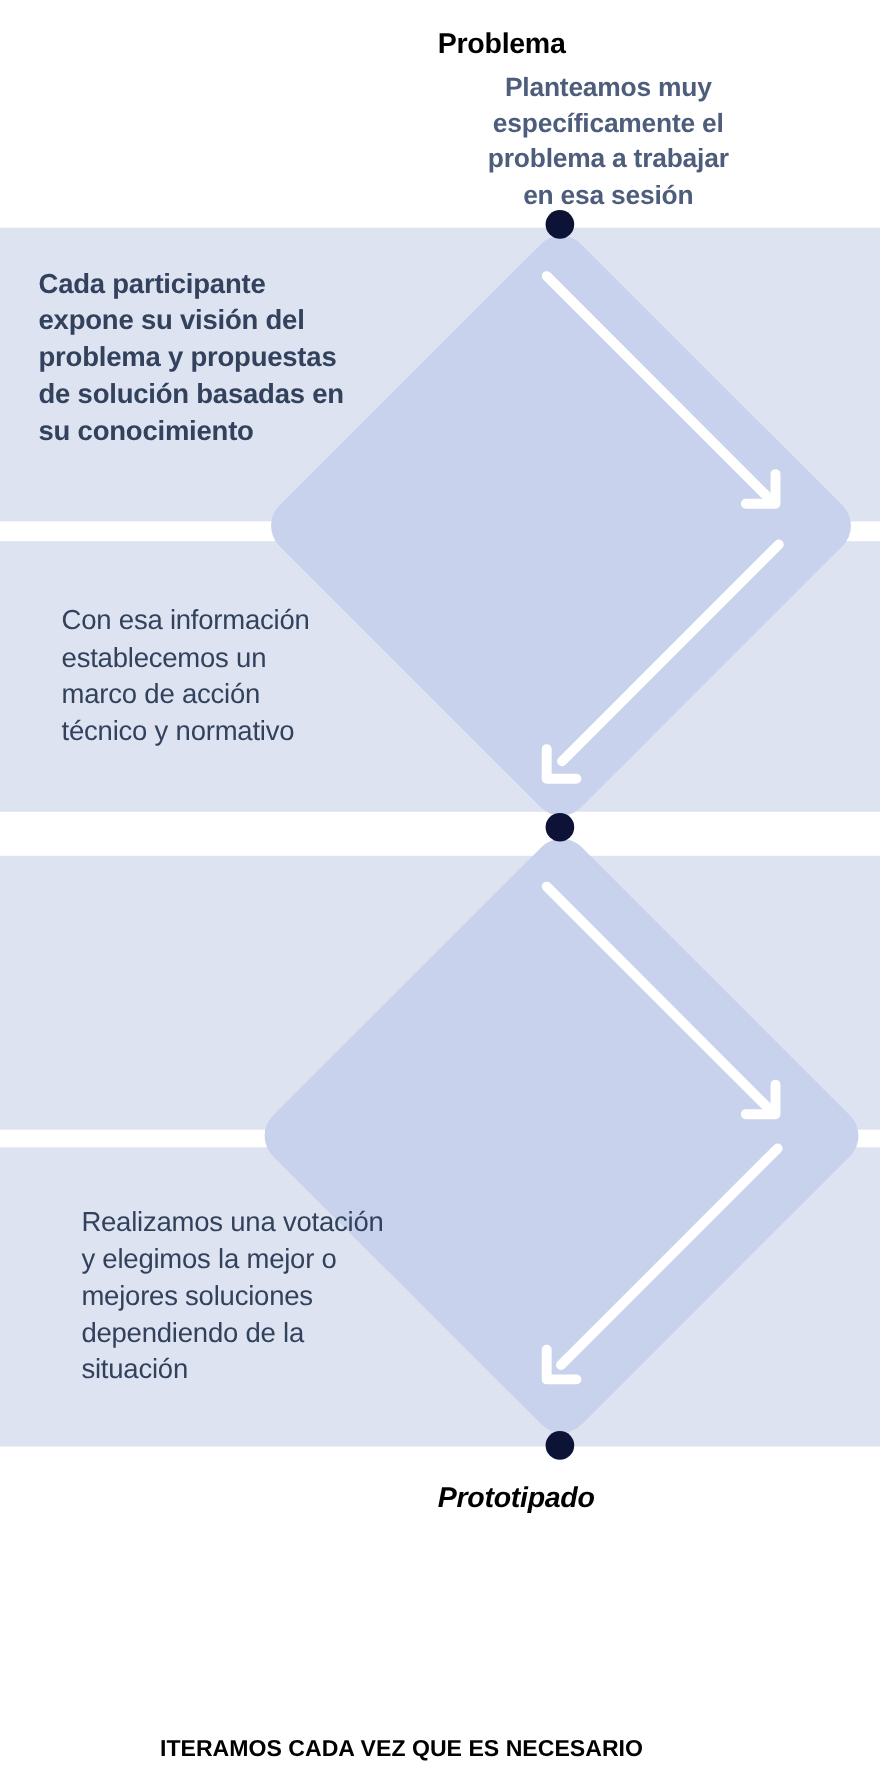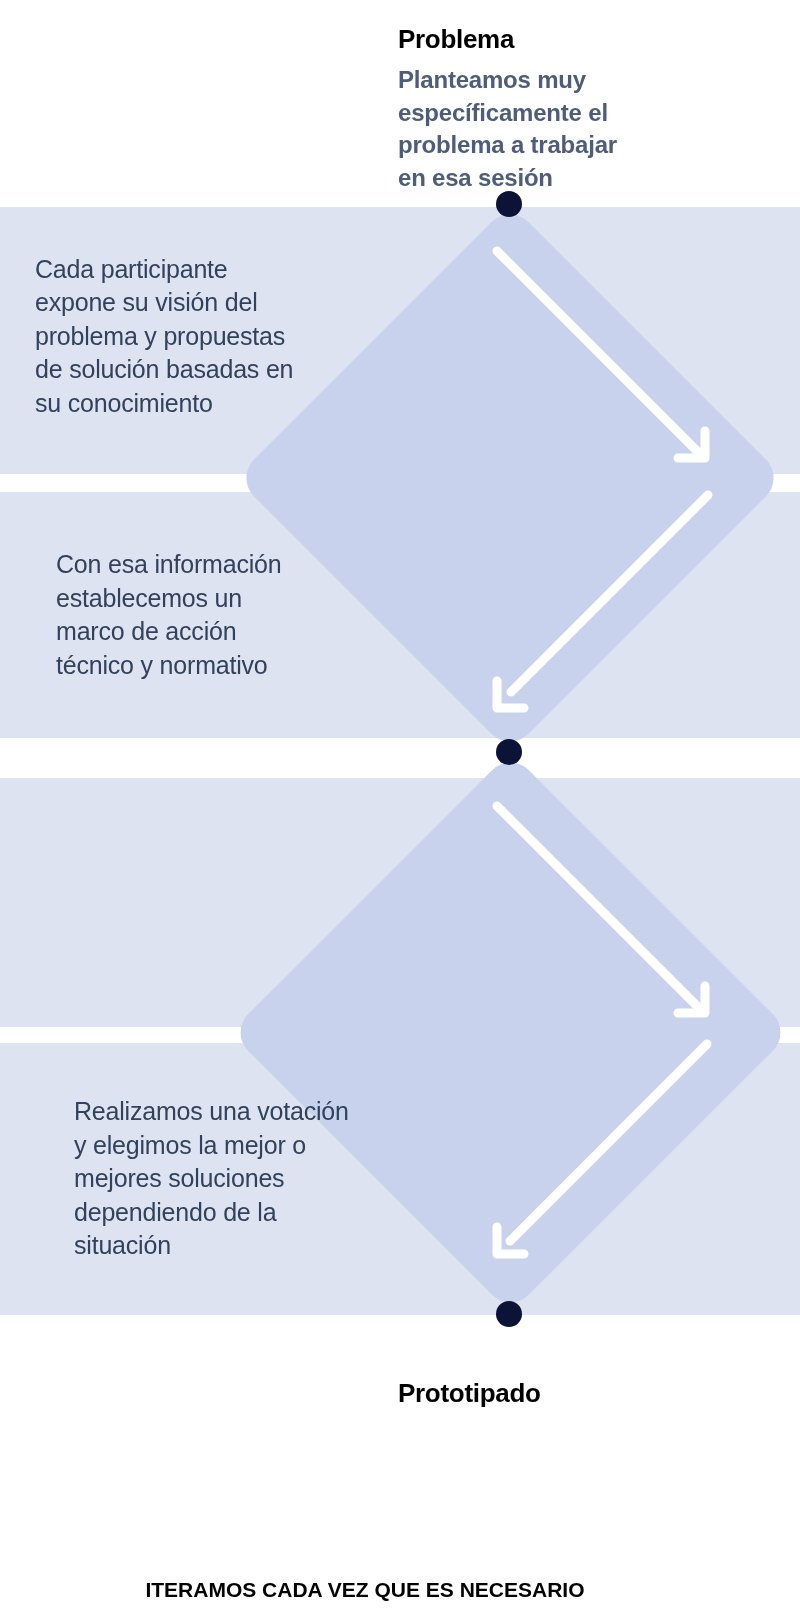--- a/index.html
+++ b/index.html
@@ -20,35 +20,35 @@
   
   .arrows{position:absolute;left:0;top:0;z-index:3;pointer-events:none;}
   .arrows path{stroke:#ffffff;stroke-width:9;fill:none;stroke-linecap:round;stroke-linejoin:round;}
   
   .band-text{
     position:absolute;left:0;width:420px;display:flex;align-items:center;
     padding-left:35px;box-sizing:border-box;z-index:4;
     color:#32415c;font-size:25px;line-height:33.5px;font-weight:400;
     letter-spacing:-0.2px;white-space:pre-line;
   }
-  .band-text-1{top:203px;height:267px;}
+  .band-text-1{top:192px;height:267px;font-weight:bold;}
   .band-text-2{top:492px;height:246px;margin-left:21px;}
   .band-text-3{top:778px;height:249px;}
   .band-text-4{top:1043px;height:272px;margin-left:39px;}
   
   .dot{position:absolute;width:26px;height:26px;border-radius:50%;background:#0d1237;z-index:5;}
   .dot-1{left:496px;top:191px;}
   .dot-2{left:496px;top:739px;}
   .dot-3{left:496px;top:1301px;}
   
   .label-block{position:absolute;left:398px;width:310px;z-index:6;margin-top:14px;}
   .label-block-top{top:10px;}
-  .label-block-bottom{top:1364px;}
+  .label-block-bottom{top:1332px;font-style:italic;}
   .label-title{font-size:26px;font-weight:700;color:#000000;letter-spacing:-0.3px;margin:0 0 9px 0;}
-  .label-desc{font-size:24px;font-weight:700;color:#4d5d7b;line-height:32.7px;letter-spacing:-0.2px;white-space:pre-line;margin:0;}
+  .label-desc{font-size:24px;font-weight:700;color:#4d5d7b;line-height:32.7px;letter-spacing:-0.2px;white-space:pre-line;margin:0;text-align:center;}
   
   .footer-heading{
     position:absolute;top:1578px;left:0;width:730px;text-align:center;z-index:6;
     font-size:21px;font-weight:700;color:#000000;letter-spacing:0px;
   }
 </style>
 </head>
 <body>
 
 <div class="canvas">

